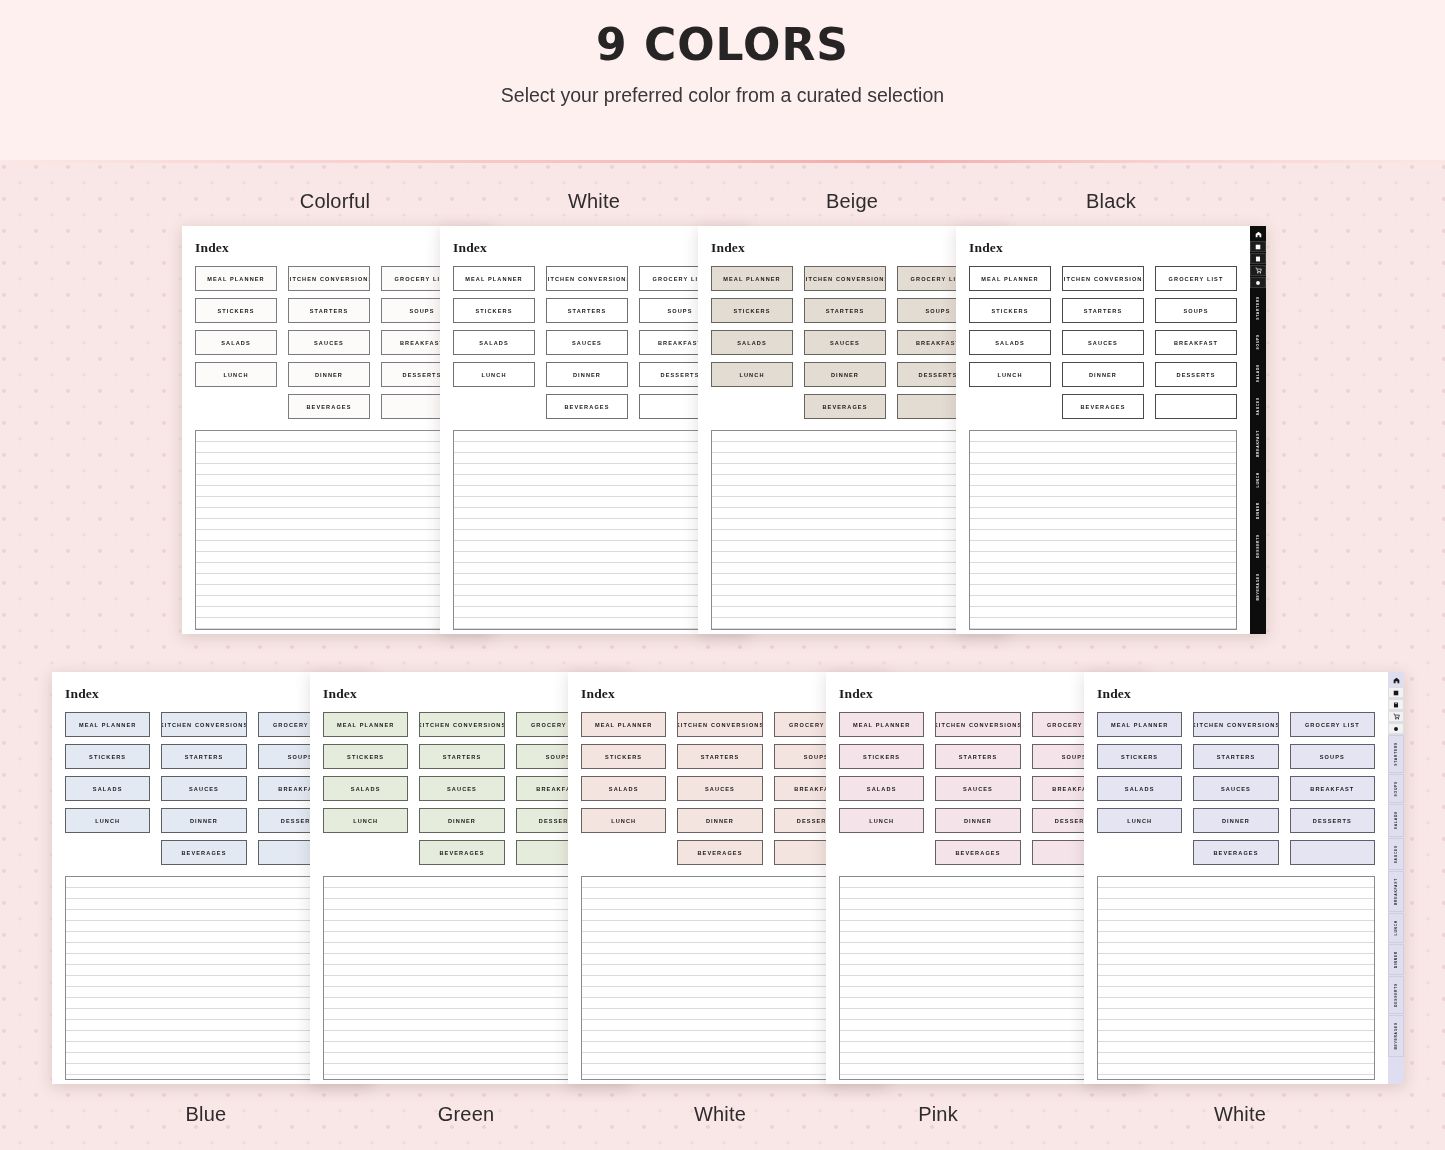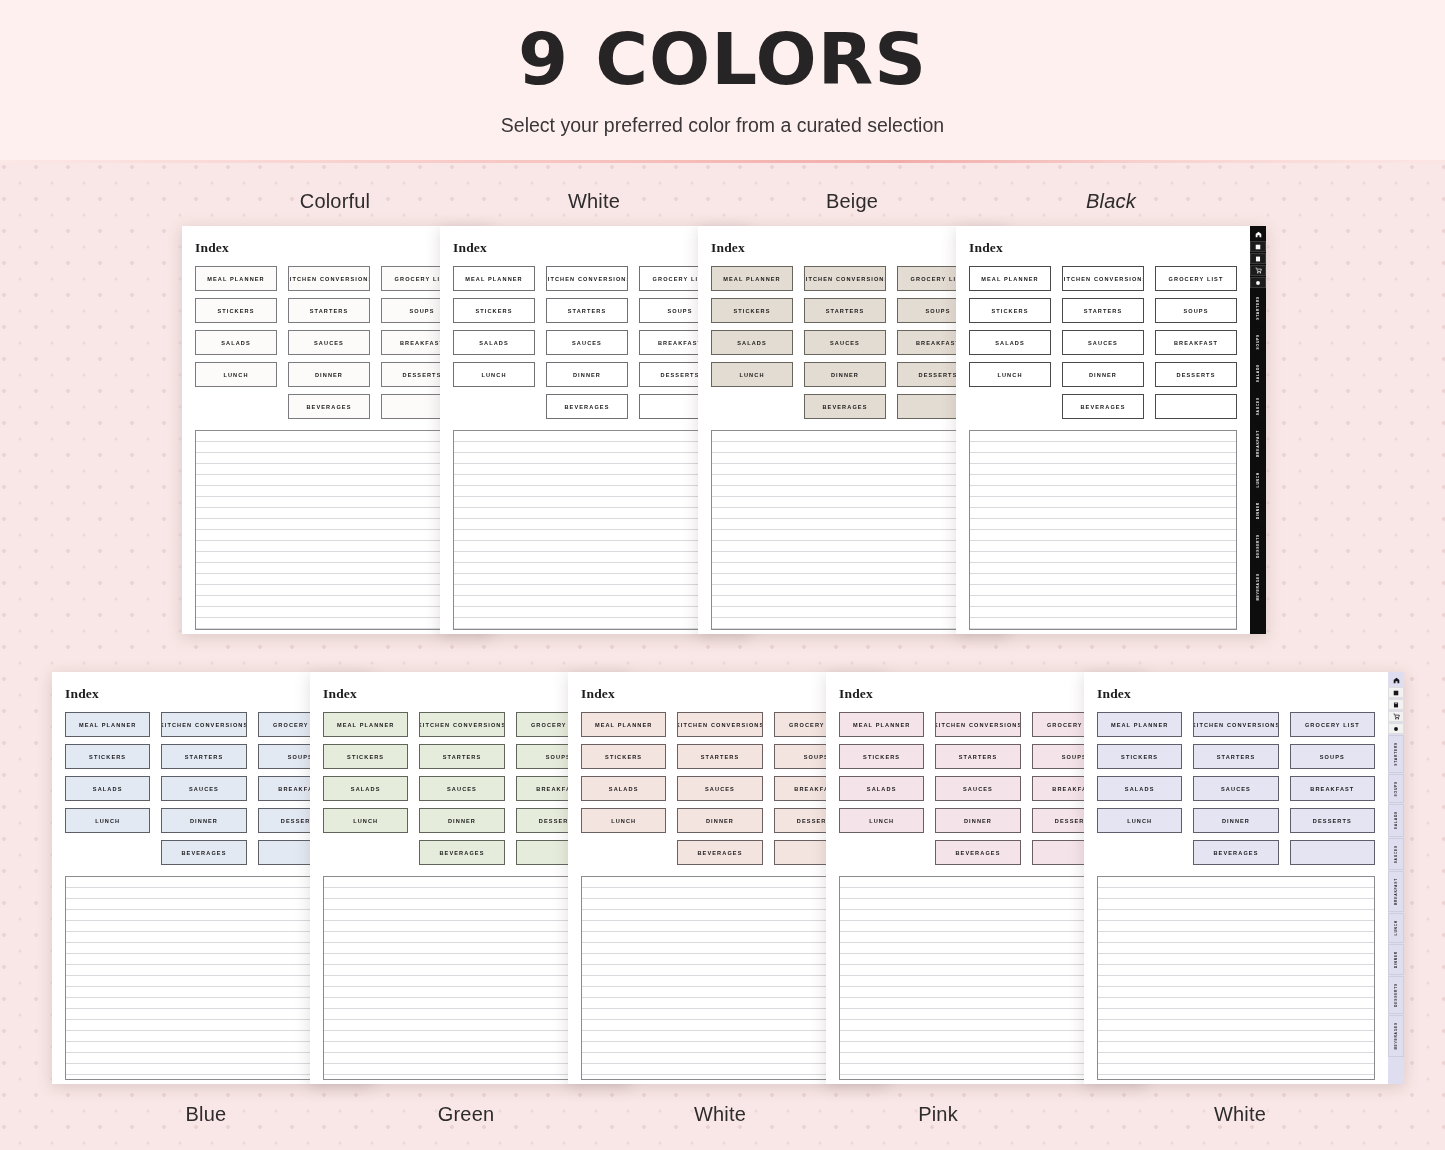--- a/index.html
+++ b/index.html
@@ -11,21 +11,21 @@
   }
   
   .header{
     position:absolute; left:0; top:0; width:1445px; height:163px;
     background:#fdf0ef;
     display:flex; flex-direction:column; align-items:center; justify-content:flex-start;
     padding-top:22px;
   }
   .title{
     font-family:"DejaVu Sans", sans-serif;
-    font-weight:bold; font-size:72px; letter-spacing:1px;
+    font-weight:bold; font-size:44px; letter-spacing:1px;
     color:#272425; line-height:1.05;
   }
   .subtitle{
     margin-top:13px; text-align:center;
     font-size:19.5px; color:#3a3639; line-height:1.45; font-weight:400;
   }
   .divider{
     position:absolute; left:0; top:160px; width:1445px; height:4px;
     background:linear-gradient(90deg,#fbe6e4 0%,#f4b2ae 48%,#efa09d 62%,#f7cdca 80%,#fbe4e2 100%);
     opacity:.85;
@@ -440,21 +440,21 @@
         </div>
         <div class="tab" style="background: rgb(13, 13, 13);">
           <span>BEVERAGES</span>
         </div>
         <div class="tail" style="background: rgb(13, 13, 13);"></div>
       </div>
     </div>
     <div class="row-label" style="left: 335px; top: 190px; z-index: 50;">Colorful</div>
     <div class="row-label" style="left: 594px; top: 190px; z-index: 50;">White</div>
     <div class="row-label" style="left: 852px; top: 190px; z-index: 50;">Beige</div>
-    <div class="row-label" style="left: 1111px; top: 190px; z-index: 50; font-style: italic;">Black</div>
+    <div class="row-label" style="left: 1111px; top: 190px; z-index: 50;">Black</div>
     <div class="planner" style="left: 52px; width: 320px; top: 672px; height: 412px; z-index: 10;">
       <div class="page">
         <div class="index-title">Index</div>
         <div class="btn-grid">
           <div class="ibtn" style="background: rgb(226, 233, 243); border-color: rgb(93, 95, 102);">MEAL PLANNER</div>
           <div class="ibtn" style="background: rgb(226, 233, 243); border-color: rgb(93, 95, 102);">KITCHEN CONVERSIONS</div>
           <div class="ibtn" style="background: rgb(226, 233, 243); border-color: rgb(93, 95, 102);">GROCERY LIST</div>
           <div class="ibtn" style="background: rgb(226, 233, 243); border-color: rgb(93, 95, 102);">STICKERS</div>
           <div class="ibtn" style="background: rgb(226, 233, 243); border-color: rgb(93, 95, 102);">STARTERS</div>
           <div class="ibtn" style="background: rgb(226, 233, 243); border-color: rgb(93, 95, 102);">SOUPS</div>

